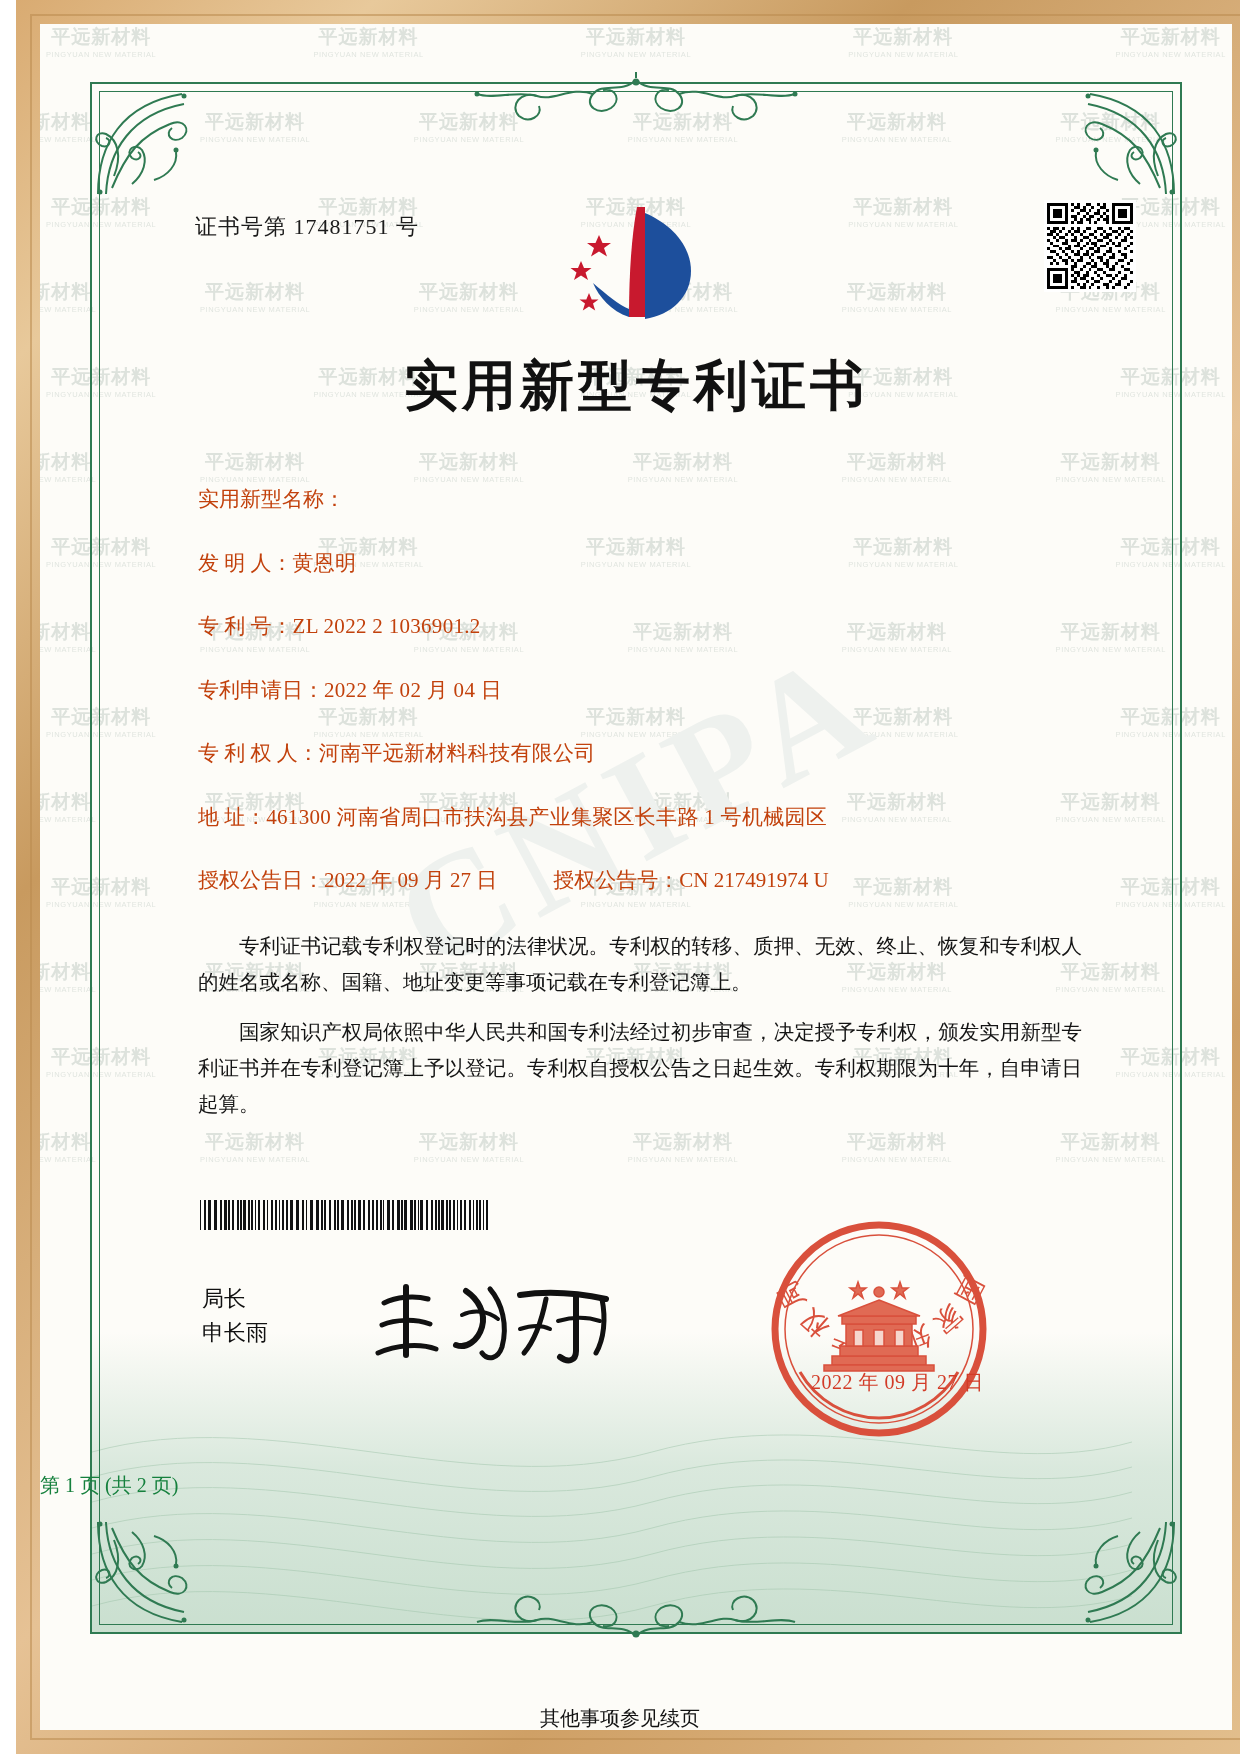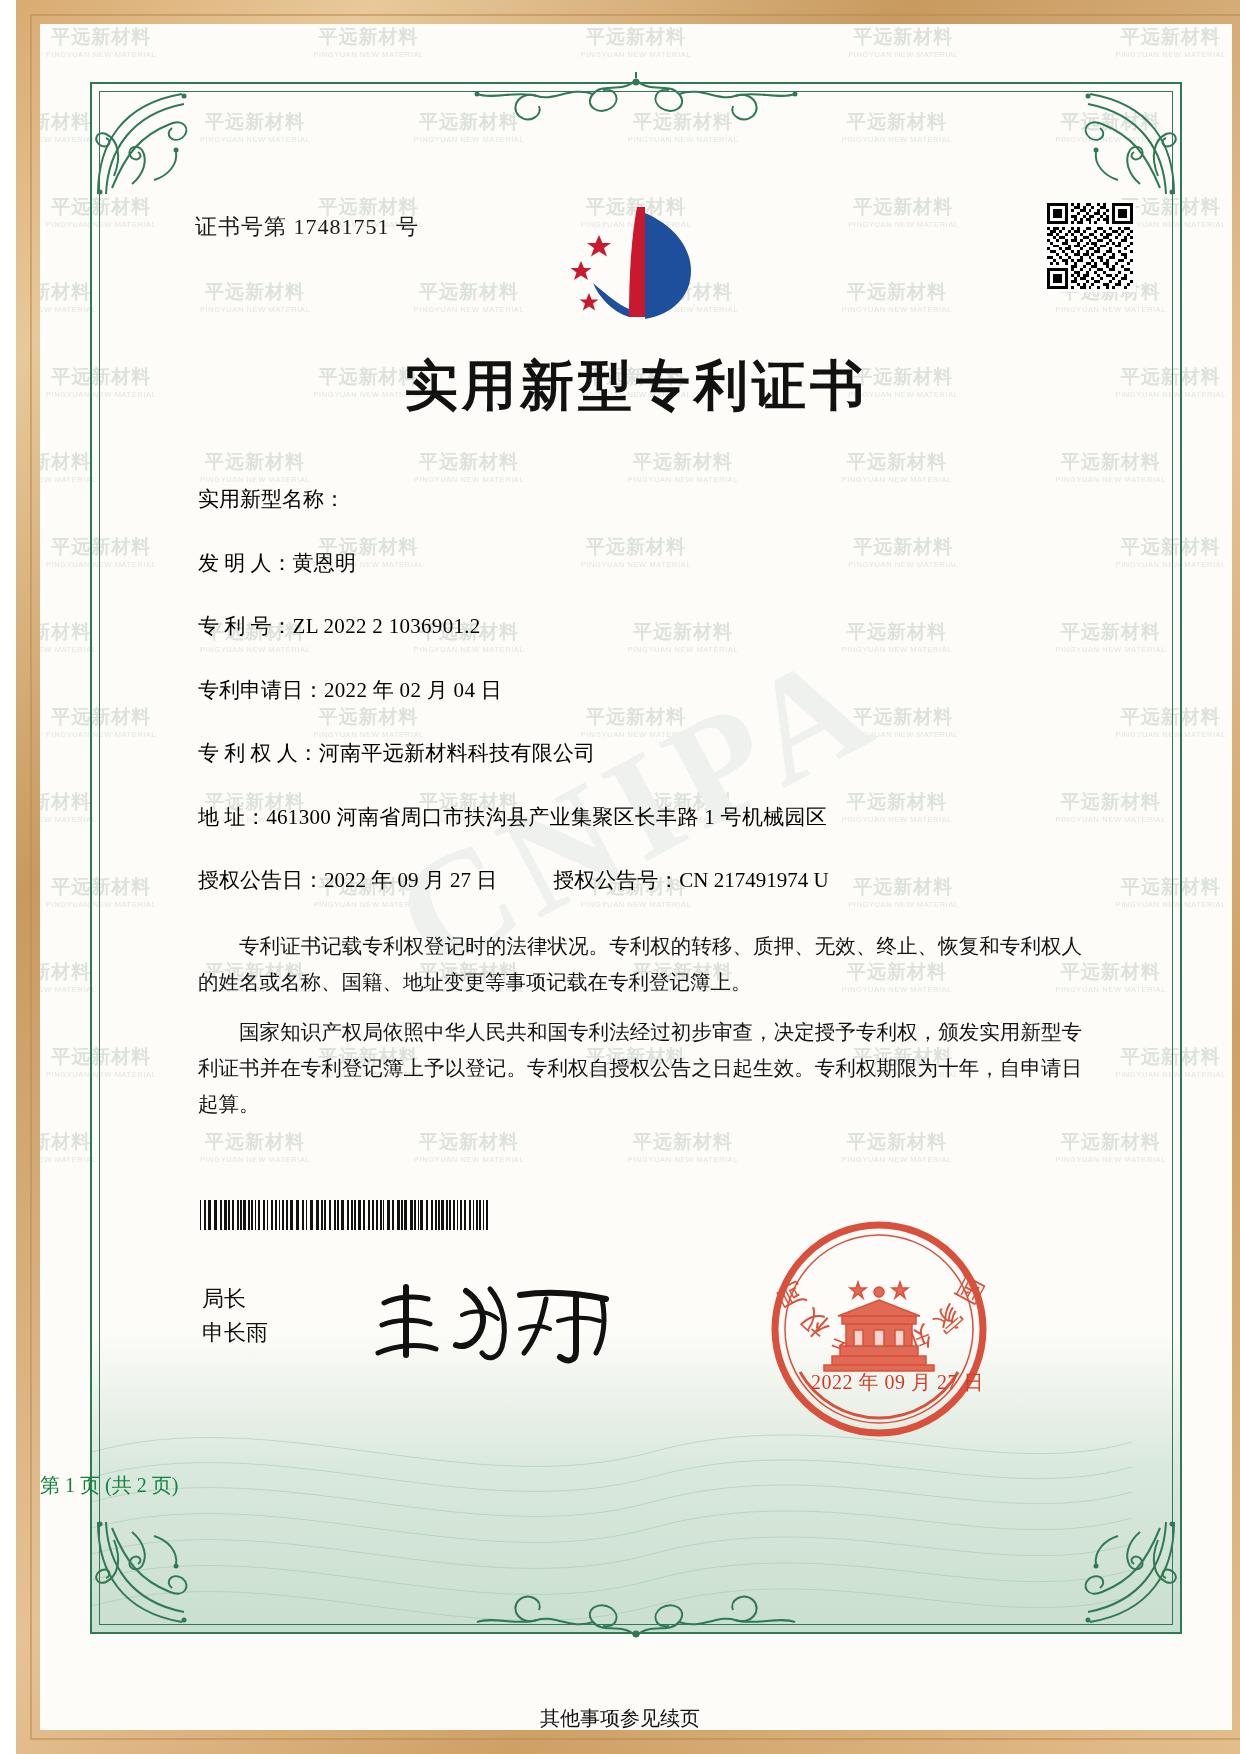--- a/index.html
+++ b/index.html
@@ -173,21 +173,21 @@
 
   .fields {
     position: absolute;
     left: 158px; right: 150px; top: 460px;
   }
   .field-row {
     display: flex;
     align-items: flex-start;
     margin-bottom: 32px;
     font-size: 21px;
-    color: #000000;
+    color: #c2410c;
     line-height: 1.5;
   }
   .field-label {
     white-space: pre;
     flex: 0 0 auto;
   }
   .field-value {
     flex: 1 1 auto;
     letter-spacing: .3px;
   }

